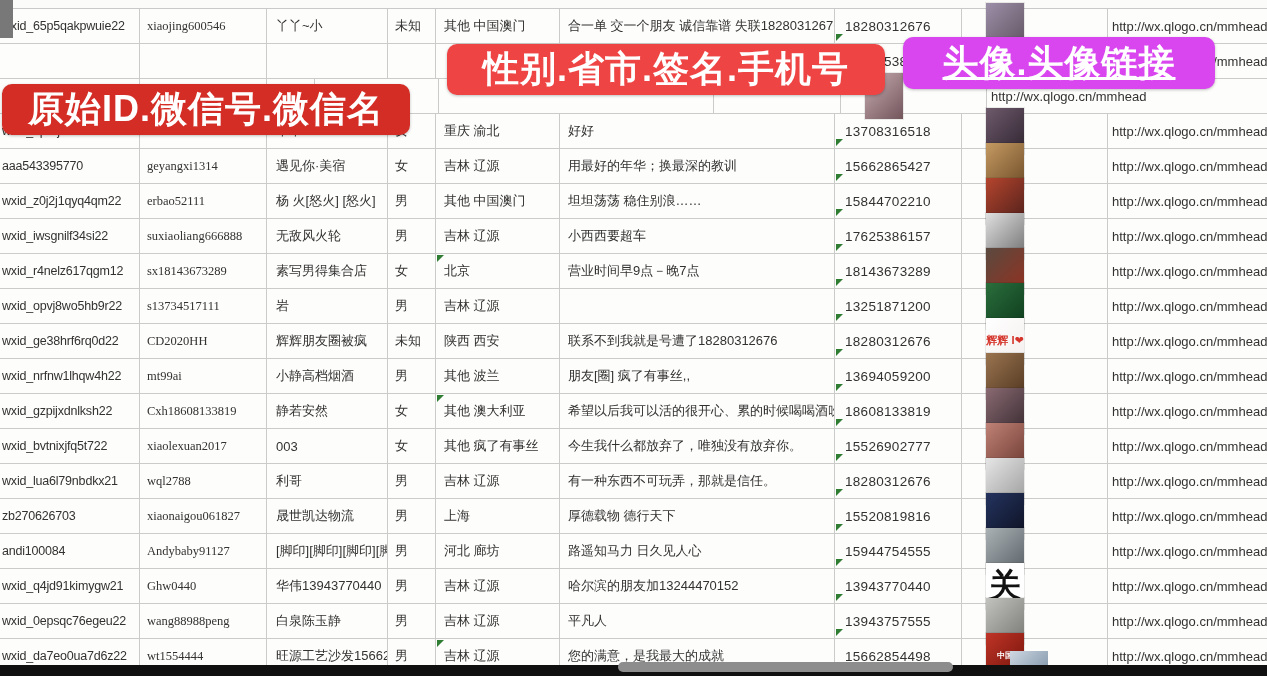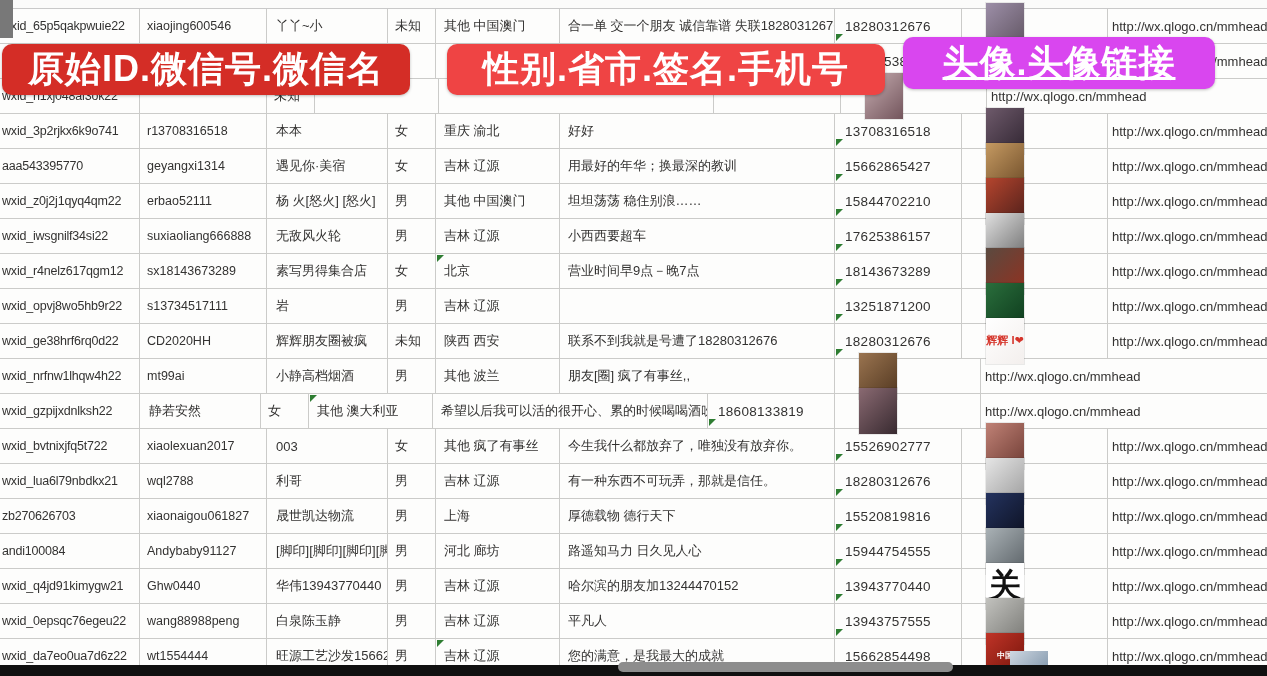--- a/index.html
+++ b/index.html
@@ -12,21 +12,21 @@
   .grid{position:absolute;left:0;top:8px;width:1267px;border-top:1px solid #c9c9c9;}
   .row{position:relative;display:flex;height:35px;box-sizing:border-box;border-bottom:1px solid #cbcbc9;background:#fdfdfc;}
   .cell{
     position:relative;box-sizing:border-box;height:100%;
     border-right:1px solid #cbcbc9;
     display:flex;align-items:center;
     font-size:13px;white-space:nowrap;overflow:hidden;
     color:#333231;
   }
   .c-wxid  {width:140px;padding-left:2px;font-size:12.5px;letter-spacing:-0.2px;}
-  .c-wid   {width:127px;padding-left:7px;font-size:12.5px;}
+  .c-wid   {width:127px;padding-left:7px;font-size:12.5px;font-family:Liberation Serif, serif;}
   .c-name  {width:121px;padding-left:9px;}
   .c-gender{width:48px;padding-left:7px;font-family:Liberation Mono, monospace;}
   .c-prov  {width:124px;padding-left:8px;}
   .c-sig   {width:275px;padding-left:8px;}
   .c-phone {width:127px;padding-left:10px;font-size:13.5px;letter-spacing:0.3px;}
   .c-avatar{width:146px;overflow:visible;}
   .c-url   {width:159px;padding-left:4px;border-right:none;}
   .c-phone.pad{padding-left:49px;}
   
   .mark{position:absolute;width:7px;height:7px;background:#2e7d32;clip-path:polygon(0 0,100% 0,0 100%);}
@@ -200,28 +200,30 @@
       <div class="cell c-url">http://wx.qlogo.cn/mmhead</div>
     </div>
 
     <div class="row">
       <div class="cell c-wxid">wxid_nrfnw1lhqw4h22</div>
       <div class="cell c-wid">mt99ai</div>
       <div class="cell c-name">小静高档烟酒</div>
       <div class="cell c-gender">男</div>
       <div class="cell c-prov">其他 波兰</div>
       <div class="cell c-sig">朋友[圈] 疯了有事丝,,</div>
+      <div class="cell c-phone">13694059200<span class="mark bl" style="background: rgb(46, 125, 50);"></span></div>
       <div class="cell c-avatar">
         <div class="ava" style="background: linear-gradient(135deg, rgb(154, 116, 80), rgb(80, 54, 31));"></div>
       </div>
       <div class="cell c-url">http://wx.qlogo.cn/mmhead</div>
     </div>
 
     <div class="row">
       <div class="cell c-wxid">wxid_gzpijxdnlksh22</div>
+      <div class="cell c-wid">Cxh18608133819</div>
       <div class="cell c-name">静若安然</div>
       <div class="cell c-gender">女</div>
       <div class="cell c-prov">其他 澳大利亚<span class="mark tl" style="background: rgb(46, 125, 50);"></span></div>
       <div class="cell c-sig">希望以后我可以活的很开心、累的时候喝喝酒吹吹[</div>
       <div class="cell c-phone">18608133819<span class="mark bl" style="background: rgb(46, 125, 50);"></span></div>
       <div class="cell c-avatar">
         <div class="ava" style="background: linear-gradient(135deg, rgb(138, 106, 114), rgb(56, 42, 48));"></div>
       </div>
       <div class="cell c-url">http://wx.qlogo.cn/mmhead</div>
     </div>
@@ -318,21 +320,21 @@
       <div class="cell c-prov">吉林 辽源<span class="mark tl" style="background: rgb(46, 125, 50);"></span></div>
       <div class="cell c-sig">您的满意，是我最大的成就</div>
       <div class="cell c-phone">15662854498<span class="mark bl" style="background: rgb(46, 125, 50);"></span></div>
       <div class="cell c-avatar">
         <div class="ava" style="background: linear-gradient(135deg, rgb(192, 52, 40), rgb(112, 18, 8)); color: rgb(255, 255, 255); font-size: 8px;">中国</div>
       </div>
       <div class="cell c-url">http://wx.qlogo.cn/mmhead</div>
     </div>
   </div>
 
-  <div class="banner" id="banner1" style="background: rgb(212, 45, 38); color: rgb(255, 255, 255);">原始ID.微信号.微信名</div>
+  <div class="banner" id="banner1" style="background: rgb(212, 45, 38); color: rgb(255, 255, 255); margin-top: 40px;">原始ID.微信号.微信名</div>
   <div class="banner" id="banner2" style="background: #ef4444; color: rgb(255, 255, 255);">性别.省市.签名.手机号</div>
   <div class="banner" id="banner3" style="background: #d946ef; color: rgb(255, 255, 255); text-decoration: underline;">头像.头像链接</div>
 
   <div class="corner-artifact"></div>
   <div class="extra-avatar" style="background:linear-gradient(135deg,#cfd8e2,#7d93a8);"></div>
   <div class="bottom-bar"></div>
   <div class="bottom-thumb"></div>
 
 </div>
 

